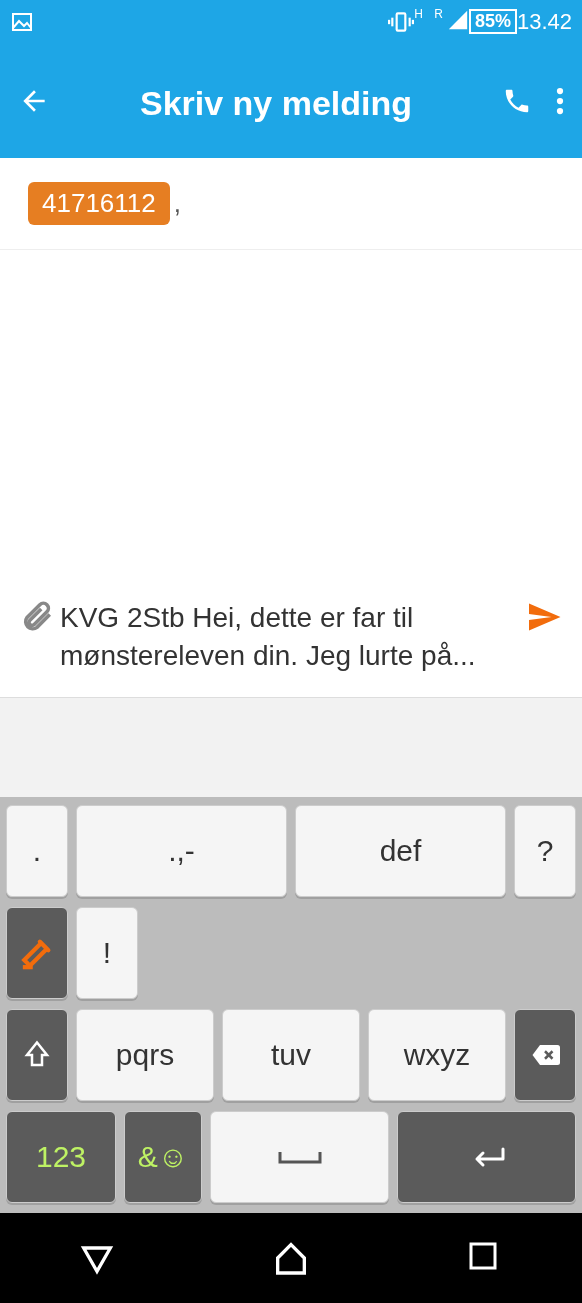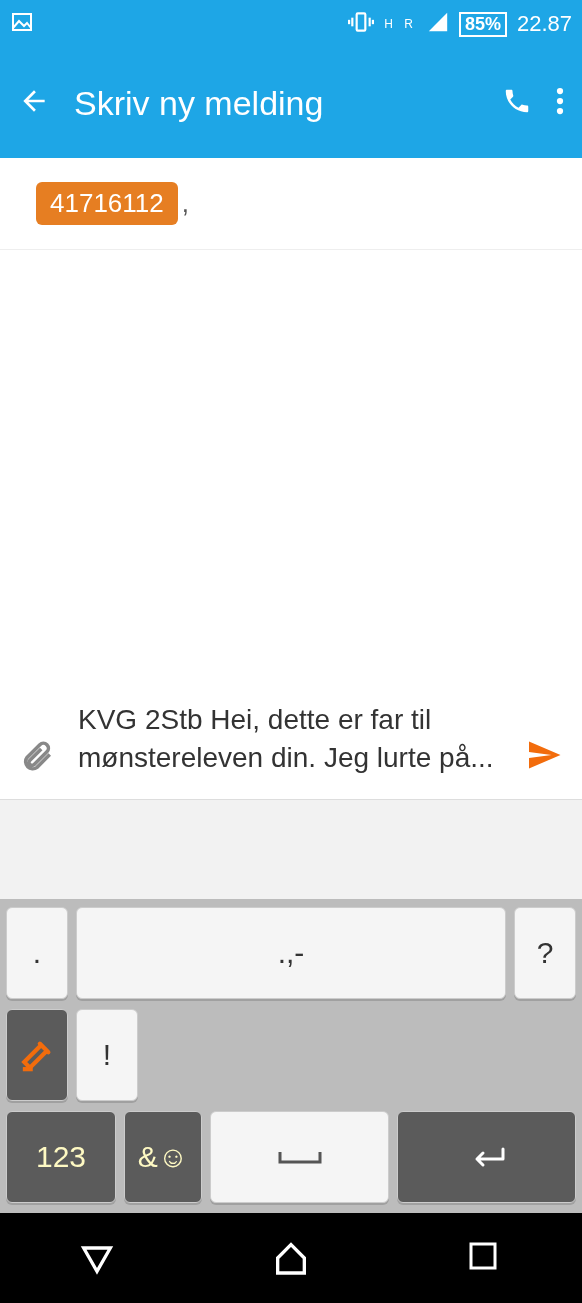--- a/index.html
+++ b/index.html
@@ -11,61 +11,60 @@
     height: 48px;
     background: #1ea6e6;
     display: flex;
     align-items: center;
     color: #fff;
     padding: 0 10px;
     font-size: 20px;
   }
   .status-left { flex: 0 0 auto; }
   .status-spacer { flex: 1; }
-  .status-right { display: flex; align-items: center; gap: 10px; }
+  .status-right { display: flex; gap: 0; }
   .battery-box { border: 2px solid #fff; padding: 0 4px; font-size: 18px; font-weight: bold; line-height: 20px; height: 25px; display:flex; align-items:center;}
   .clock { font-size: 22px; font-weight: 500; }
 
   
   .app-bar {
     height: 110px;
     background: #1ea6e6;
     display: flex;
     align-items: center;
     color: #fff;
     padding: 0 18px;
     gap: 24px;
   }
-  .app-title { font-size: 34px; font-weight: normal; flex: 1; }
+  .app-title { font-size: 34px; font-weight: bold; flex: 1; text-align: center; }
   .app-bar svg { fill: #fff; }
 
   
   .recipient-row {
-    padding: 24px 36px;
+    padding: 24px 28px;
     border-bottom: 1px solid #eee;
     display: flex;
     align-items: center;
   }
   .chip {
     background: #e67e22;
     color: #fff;
     padding: 6px 14px;
     border-radius: 6px;
     font-size: 26px;
     font-weight: 500;
   }
   .chip-comma { font-size: 26px; color: #555; margin-left: 4px; }
 
   
   .conversation { flex: 1; }
   .compose {
     display: flex;
-    align-items: flex-end;
+    align-items: flex-start;
     padding: 12px 20px 22px 20px;
-    gap: 18px;
   }
   .attach { color: #888; flex: 0 0 auto; }
   .msg-text {
     flex: 1;
     font-size: 28px;
     color: #333;
     line-height: 1.35;
     padding: 0 6px 0 6px;
   }
   .send { color: #f26c0c; flex: 0 0 auto; }
@@ -93,21 +92,21 @@
     border-radius: 6px;
     height: 92px;
     display: flex;
     align-items: center;
     justify-content: center;
     font-size: 30px;
     color: #333;
     box-shadow: 0 2px 0 rgba(0,0,0,0.15);
   }
   .key.small { flex: 0 0 62px; }
-  .key.dark { background: #5b5b5b; color: #fef9c3; }
+  .key.dark { background: #5b5b5b; color: #bef264; }
   .key.orange-pencil { background: #5b5b5b; }
   .key.space { flex: 2.2; }
   .key.enter { flex: 2.2; }
 
   
   .navbar {
     height: 90px;
     background: #000;
     display: flex;
     align-items: center;
@@ -136,21 +135,21 @@
           <line x1="23" y1="10" x2="23" y2="14"></line>
         </svg>
     </span>
     <span style="font-size:12px; letter-spacing:4px; line-height:10px;">H R</span>
     <span>
       <svg width="22" height="22" viewBox="0 0 24 24">
           <path d="M2 22 L22 2 L22 22 Z" fill="#fff"></path>
         </svg>
     </span>
     <span class="battery-box">85%</span>
-    <span class="clock">22.87</span>
+    <span class="clock">13.42</span>
   </div>
 </div>
 
 <div class="app-bar">
   <span>
     <svg width="32" height="32" viewBox="0 0 24 24">
         <path d="M20 11H7.8l5.6-5.6L12 4l-8 8 8 8 1.4-1.4L7.8 13H20z"></path>
       </svg>
   </span>
   <span class="app-title">Skriv ny melding</span>
@@ -188,30 +187,48 @@
       </svg>
   </span>
 </div>
 
 <div class="kbd-suggest"></div>
 
 <div class="keyboard">
   <div class="krow">
     <div class="key small">.</div>
     <div class="key">.,-</div>
+    <div class="key">def</div>
     <div class="key small">?</div>
   </div>
   <div class="krow">
     <div class="key small dark orange-pencil">
       <svg width="34" height="34" viewBox="0 0 24 24">
           <path d="M3 17l4 4 12-12-4-4L3 17zM14 4l6 6" stroke="#f26c0c" stroke-width="3" fill="none" stroke-linecap="round"></path>
           <line x1="2" y1="22" x2="9" y2="22" stroke="#f26c0c" stroke-width="3"></line>
         </svg>
     </div>
     <div class="key small">!</div>
+  </div>
+  <div class="krow">
+    <div class="key small dark">
+      <svg width="30" height="30" viewBox="0 0 24 24" fill="none" stroke="#fff" stroke-width="2">
+          <path d="M12 2 L20 12 H16 V20 H8 V12 H4 Z"></path>
+        </svg>
+    </div>
+    <div class="key">pqrs</div>
+    <div class="key">tuv</div>
+    <div class="key">wxyz</div>
+    <div class="key small dark">
+      <svg width="34" height="30" viewBox="0 0 24 24">
+          <path d="M22 4H8l-6 8 6 8h14a2 2 0 0 0 2-2V6a2 2 0 0 0-2-2z" fill="#fff"></path>
+          <line x1="12" y1="9" x2="18" y2="15" stroke="#5b5b5b" stroke-width="2"></line>
+          <line x1="18" y1="9" x2="12" y2="15" stroke="#5b5b5b" stroke-width="2"></line>
+        </svg>
+    </div>
   </div>
   <div class="krow">
     <div class="key dark" style="flex:0 0 110px;">123</div>
     <div class="key dark" style="flex:0 0 78px;">&amp;☺</div>
     <div class="key space">
       <svg width="50" height="20" viewBox="0 0 50 20">
           <path d="M5 5 V15 H45 V5" fill="none" stroke="#555" stroke-width="3"></path>
         </svg>
     </div>
     <div class="key dark enter">

